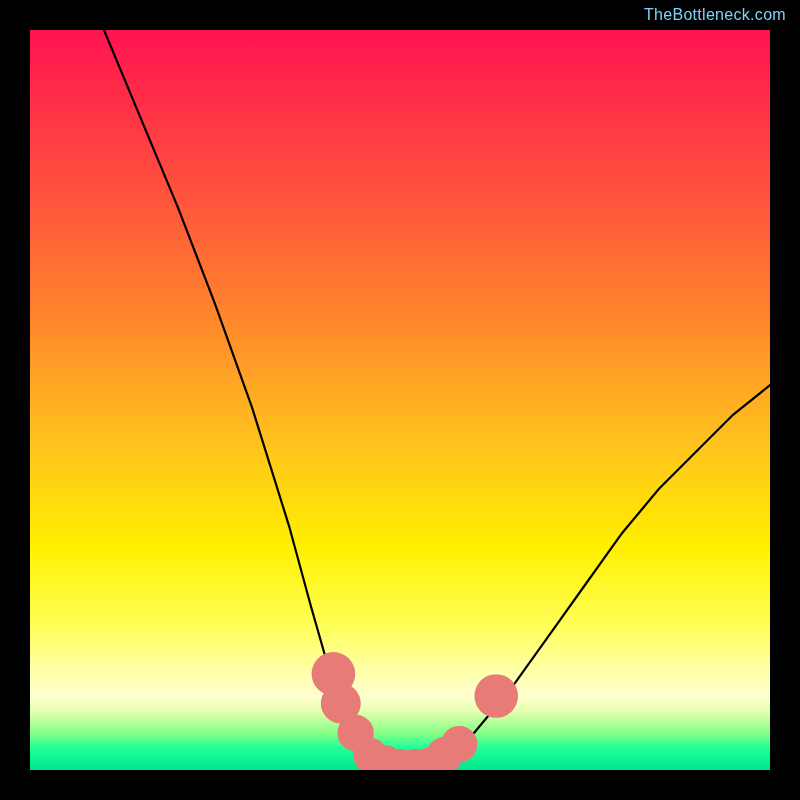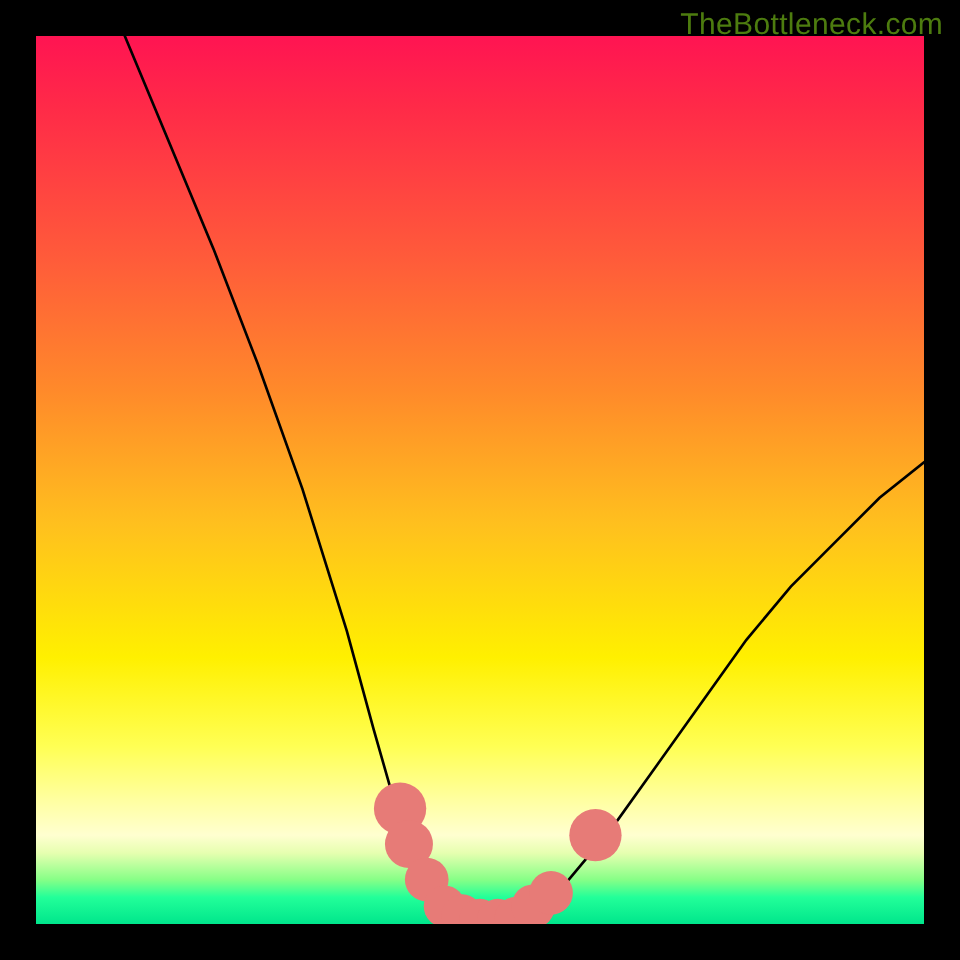--- a/index.html
+++ b/index.html
@@ -42,22 +42,22 @@
       #e6ffb0 92%,
       #87ff87 95%,
       #22ff99 97%,
       #00e68c 100%
     );
   }
   .watermark {
     position: absolute;
     top: 6px;
     right: 14px;
-    color: #4d7c0f;
-    font-size: 25px;
+    color: #7dd3fc;
+    font-size: 16px;
     font-weight: 500;
     letter-spacing: 0.3px;
     user-select: none;
     text-align: right;
   }
   svg.curve {
     position: absolute;
     left: 0; top: 0;
     width: 740px; height: 740px;
   }

